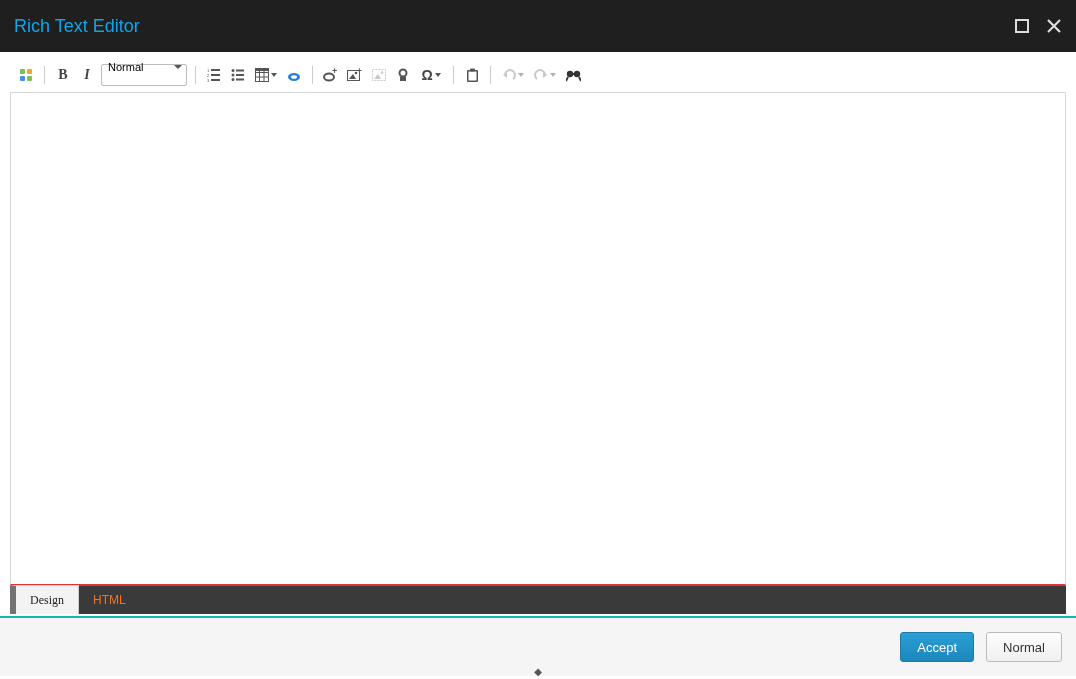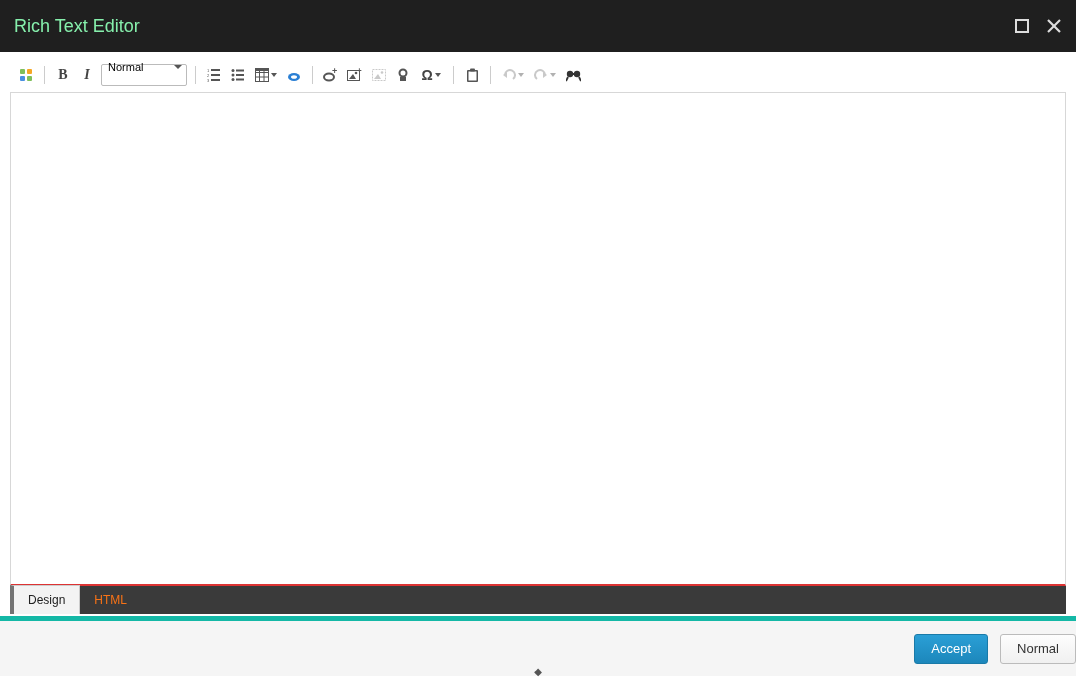--- a/index.html
+++ b/index.html
@@ -1,17 +1,17 @@
 <!DOCTYPE html>
 <html><head>
 <meta charset="utf-8">
 <style>
   * { box-sizing: border-box; }
   html, body { margin:0; padding:0; width:1076px; height:679px; font-family: Arial, Helvetica, sans-serif; overflow:hidden; background:#fff;}
-  .titlebar { display:flex; align-items:center; justify-content:space-between; height:52px; background:#1f1f1f; color:#86efac; padding:0 14px; }
+  .titlebar { display:flex; align-items:center; justify-content:space-between; height:52px; background:#1f1f1f; color:#0ea5e9; padding:0 14px; }
   .titlebar .title { font-size:18px; font-weight:400; }
   .titlebar .controls { display:flex; gap:16px; align-items:center; }
   .titlebar .win-btn { width:16px; height:16px; display:flex; align-items:center; justify-content:center; cursor:pointer; color:#ddd; }
   .titlebar .win-btn svg { display:block; }
 
   .main { padding:10px 10px 0 10px; }
 
   .toolbar { display:flex; align-items:center; gap:4px; height:30px; padding:2px 6px 6px 6px; flex-wrap:nowrap;}
   .toolbar .tb-btn { width:20px; height:20px; display:flex; align-items:center; justify-content:center; border-radius:2px; cursor:pointer; color:#444; }
   .toolbar .sep { width:1px; height:18px; background:#ccc; margin:0 4px; }
@@ -20,23 +20,23 @@
   .format-select .caret { border-left:4px solid transparent;border-right:4px solid transparent;border-top:4px solid #555; width:0;height:0;}
   .bold { font-weight:900; font-family:Georgia, 'Times New Roman', serif; font-size:14px;}
   .italic { font-style:italic; font-family:Georgia, 'Times New Roman', serif; font-size:14px; font-weight:600;}
   .disabled { opacity:0.45; }
 
   .canvas-wrap { border:1px solid #d7d7d7; border-bottom:2px solid #d33; height:494px; background:#fff; }
   .editor-content { width:100%; height:100%; outline:none; padding:8px; font-size:13px; overflow:auto;}
 
   .tabstrip { height:28px; background:#3a3a3a; display:flex; align-items:stretch; }
   .tabstrip .tab { display:flex; align-items:center; padding:0 14px; font-size:12px; color:#f97316; cursor:pointer; }
-  .tabstrip .tab.active { background:#f3f3f3; color:#222; border-top:1px solid #ccc; border-right:1px solid #ccc; border-left:4px solid #737373; margin-top:-1px;}
+  .tabstrip .tab.active { background:#f3f3f3; color:#222; border-top:1px solid #ccc; border-right:1px solid #ccc; border-left:6px solid #737373; margin-top:-1px;font-family:Liberation Serif, serif;}
   
-  .footer { height:60px; border-top:5px solid #14b8a6; background:#f5f5f5; display:flex; align-items:center; justify-content:flex-end; padding:0 0; gap:12px; margin-top:2px;}
+  .footer { height:60px; border-top:2px solid #14b8a6; background:#f5f5f5; display:flex; align-items:center; justify-content:flex-end; padding:0 14px; gap:12px; margin-top:2px;}
   .btn { height:30px; padding:0 16px; font-size:13px; border-radius:3px; cursor:pointer; border:1px solid; display:flex; align-items:center; }
   .btn-primary { background:linear-gradient(#2a9fd6,#1c87bb); color:#fff; border-color:#1a7aa8; }
   .btn-default { background:linear-gradient(#fdfdfd,#f0f0f0); color:#333; border-color:#bbb; }
 
   .resize-handle { position:absolute; left:50%; bottom:2px; transform:translateX(-50%); font-size:10px; color:#555; cursor:ns-resize; user-select:none;}
   .wrapper { position:relative; height:679px; }
 </style>
 </head>
 <body>
 

